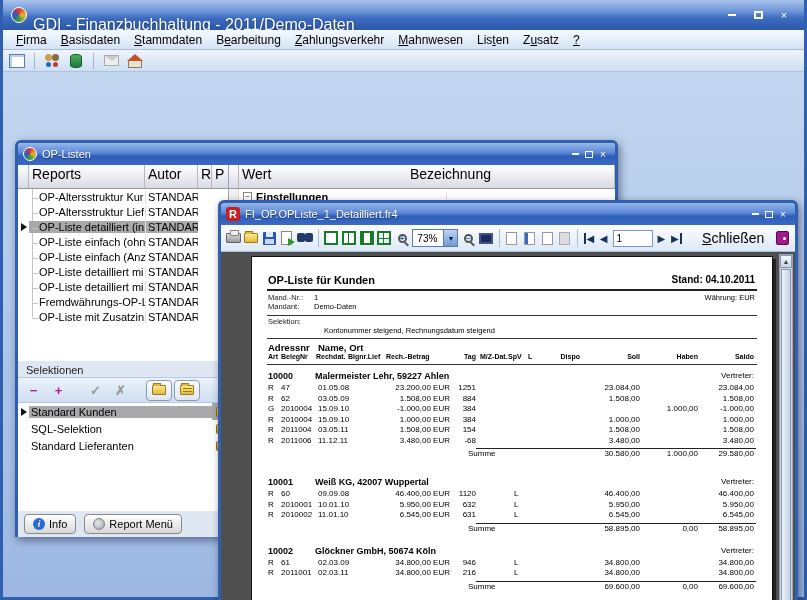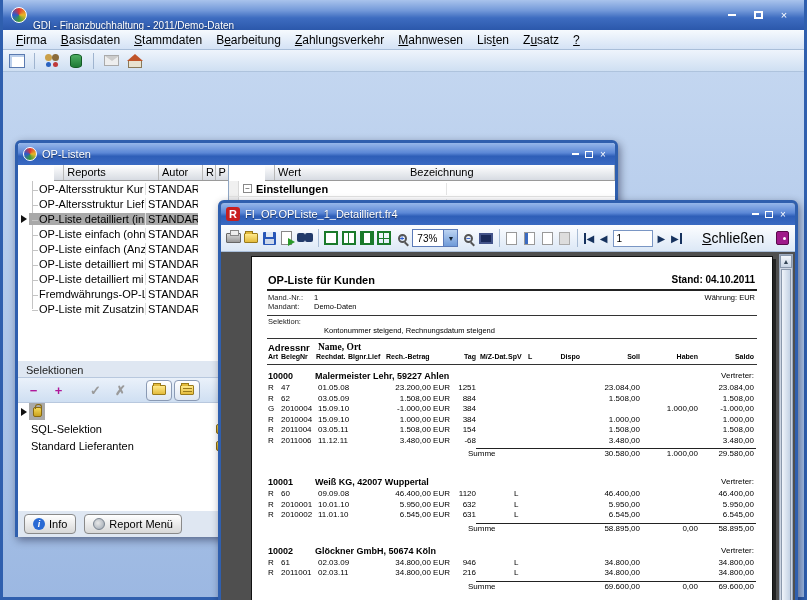--- a/index.html
+++ b/index.html
@@ -2,21 +2,21 @@
 <html><head>
 <meta charset="utf-8">
 <style>
   * { margin:0; padding:0; box-sizing:border-box; }
   html,body { width:807px; height:600px; overflow:hidden; }
   body { font-family:"Liberation Sans", sans-serif; position:relative; background:#dfe9f7; }
 
   
   .main-window { position:absolute; inset:0; border:3px solid #2f5fae; border-top:none; display:flex; flex-direction:column; }
   .titlebar { height:30px; background:linear-gradient(180deg,#a9c3ec 0%,#7399d9 35%,#3d6cc0 60%,#2b58ab 100%); display:flex; align-items:center; padding:0 8px; color:#fff; flex:0 0 auto; }
-  .titlebar .title { font-size:10px; margin-left:6px; text-shadow:0 1px 2px rgba(0,0,0,.5); flex:1;margin-top:20px; }
+  .titlebar .title { font-size:16px; margin-left:6px; text-shadow:0 1px 2px rgba(0,0,0,.5); flex:1;margin-top:20px; }
   .app-logo { width:16px; height:16px; border-radius:50%; background:conic-gradient(#d33 0deg,#e9b825 90deg,#3a9a3a 180deg,#2a5ad0 270deg,#d33 360deg); border:1px solid #fff; }
   .winbtns { display:flex; gap:10px; align-items:center; margin-right:4px; }
   .wb { width:16px; height:13px; display:flex; align-items:center; justify-content:center; color:#fff; font-size:11px; cursor:default; }
   .wb-min i { display:block; width:8px; height:2px; background:#fff; }
   .wb-max i { display:block; width:9px; height:8px; border:2px solid #fff; }
 
   .menubar { height:20px; background:linear-gradient(180deg,#f6fafe,#d4e2f5); border-bottom:1px solid #a9bed9; display:flex; align-items:center; padding:0 6px; flex:0 0 auto; }
   .menu-item { font-size:12px; color:#000; padding:1px 7px; }
   .menu-item u { text-decoration:underline; }
 
@@ -43,21 +43,21 @@
   .cwb { width:14px; height:12px; display:flex; align-items:center; justify-content:center; color:#fff; font-size:10px; }
   .cwb-min i { display:block; width:7px; height:2px; background:#fff; }
   .cwb-max i { display:block; width:8px; height:7px; border:1.5px solid #fff; }
   .fr-logo { width:14px; height:14px; background:#c81e1e; border-radius:3px; color:#fff; font-size:11px; font-weight:bold; display:flex; align-items:center; justify-content:center; }
 
   
   .op-window { left:12px; top:68px; width:603px; height:397px; background:#eef2f8; }
   .op-body { display:flex; height:372px; background:#dfe7f2; }
   .op-left { width:211px; display:flex; flex-direction:column; border-right:1px solid #8fa6c4; background:#dfe7f2; }
 
-  .grid-head { display:flex; height:16px; background:linear-gradient(180deg,#ffffff,#d7dbe2); border-bottom:1px solid #9a9a9a; font-size:11px;margin-left:36px; }
+  .grid-head { display:flex; height:24px; background:linear-gradient(180deg,#ffffff,#d7dbe2); border-bottom:1px solid #9a9a9a; font-size:14px; }
   .gh-cell { border-right:1px solid #b8b8b8; padding:1px 3px; white-space:nowrap; overflow:hidden; }
   .reports-grid { height:196px; background:#fff; overflow:hidden; }
   .rg-rows { position:relative; }
   .tree-vline { position:absolute; left:14px; top:0; height:128px; width:1px; background:#c4c4c4; }
   .rg-row { display:flex; height:15px; font-size:11px; align-items:center; }
   .rg-marker { width:11px; flex:0 0 11px; display:flex; align-items:center; justify-content:center; }
   .sel-arrow { width:0; height:0; border-left:6px solid #111; border-top:4px solid transparent; border-bottom:4px solid transparent; }
   .rg-name { width:116px; flex:0 0 116px; padding-left:10px; position:relative; white-space:nowrap; overflow:hidden; }
   .rg-name:before { content:""; position:absolute; left:3px; top:7px; width:6px; height:1px; background:#c4c4c4; }
   .rg-autor { width:53px; flex:0 0 53px; border-left:1px solid #e0e0e0; padding-left:2px; white-space:nowrap; overflow:hidden; }
@@ -153,21 +153,21 @@
   .rp-line { border-top:2px solid #222; margin:2px 15px 0 15px; }
   .rp-line.thin { border-top:1px solid #333; }
   .rp-inforow { position:relative; height:9px; font-size:7.5px; }
   .ri-label { position:absolute; left:16px; color:#222; }
   .ri-val { position:absolute; left:62px; }
   .ri-right { position:absolute; right:17px; }
   .rp-sort { position:relative; height:9px; font-size:7.5px; }
   .rp-sort span { position:absolute; left:72px; }
   .rp-h1 { position:relative; height:11px; margin-top:3px; font-size:9.5px; font-weight:bold; }
   .h1-nr { position:absolute; left:16px; }
-  .h1-name { position:absolute; left:66px;font-family:Liberation Serif, serif; }
+  .h1-name { position:absolute; left:66px; }
   .rp-h2 { position:relative; height:10px; font-size:7px; font-weight:bold; }
   .rp-h2 span { position:absolute; white-space:nowrap; }
   .h-art{left:16px}.h-beleg{left:29px}.h-rechdat{left:64px}.h-blgnr{left:96px}.h-rbetr{left:134px}
   .h-tag{left:198px;width:26px;text-align:right}.h-mz{left:228px}.h-spv{left:256px}.h-l{left:276px}
   .h-dispo{left:284px;width:44px;text-align:right}.h-soll{left:330px;width:58px;text-align:right}
   .h-haben{left:392px;width:54px;text-align:right}.h-saldo{left:444px;width:58px;text-align:right}
 
   .rp-group { position:relative; }
   .gh-row { position:relative; height:12px; font-size:9px; font-weight:bold; }
   .gh-row span { position:absolute; white-space:nowrap; }
@@ -340,20 +340,21 @@
               </div>
             <div class="st-folderbtn">
                 <div class="folder lines"></div>
               </div>
           </div>
           <div class="selekt-list" id="selekt-list">
               <div class="sl-row selected">
                 <div class="sl-marker">
                   <i class="sel-arrow"></i>
                 </div>
+                <div class="sl-name">Standard Kunden</div>
                 <div class="sl-lockc">
                   <i class="lock"></i>
                 </div>
               </div>
               <div class="sl-row">
                 <div class="sl-marker"></div>
                 <div class="sl-name">SQL-Selektion</div>
                 <div class="sl-lockc">
                   <i class="lock"></i>
                 </div>

